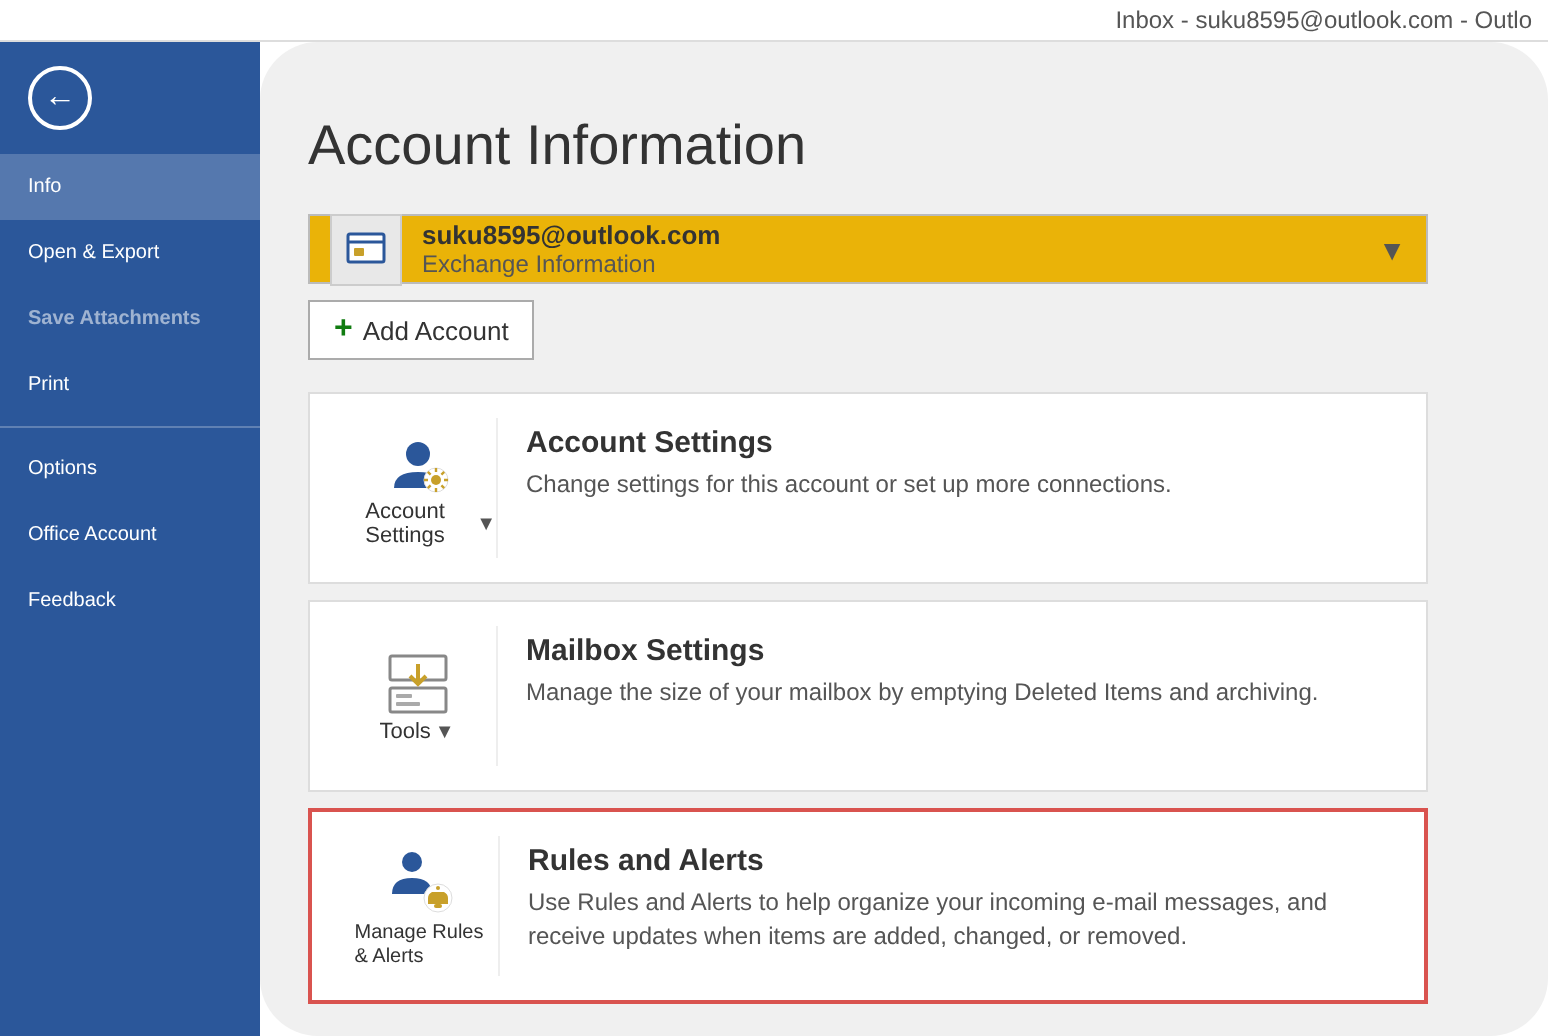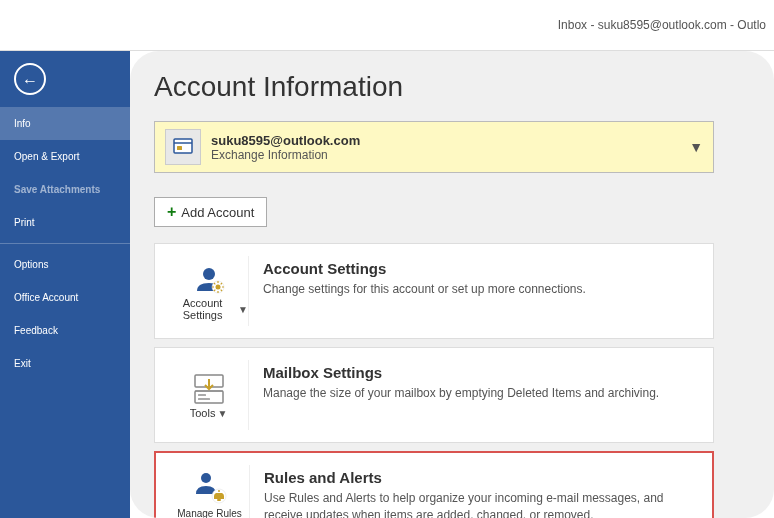--- a/index.html
+++ b/index.html
@@ -2,21 +2,21 @@
 <html><head>
   <meta charset="utf-8">
   <style>
     * { margin: 0; padding: 0; box-sizing: border-box; }
     body { font-family: 'Segoe UI', Arial, sans-serif; width: 774px; height: 518px; overflow: hidden; display: flex; flex-direction: column; background: #fff; }
 
     .title-bar {
       background: #fff;
       color: #555;
       font-size: 12px;
-      padding: 18px 8px;
+      padding: 3px 8px;
       text-align: right;
       border-bottom: 1px solid #ddd;
       flex-shrink: 0;
     }
 
     .main-layout {
       display: flex;
       flex: 1;
       overflow: hidden;
     }
@@ -71,41 +71,41 @@
       border: none;
       border-top: 1px solid rgba(255,255,255,0.25);
       margin: 4px 0;
     }
 
     
     .content {
       flex: 1;
       background: #f0f0f0;
       overflow-y: auto;
-      padding: 20px 24px;
+      padding: 36px 24px;
       border-radius: 29px;
     }
 
     .page-title {
       font-size: 28px;
       font-weight: 300;
       color: #333;
       margin-bottom: 18px;
     }
 
     
     .account-dropdown {
       display: flex;
       align-items: center;
-      background: #fef9c3;
+      background: #eab308;
       border: 1px solid #bbb;
       width: 560px;
-      height: 52px;
+      height: 35px;
       padding: 6px 10px;
-      margin-bottom: 24px;
+      margin-bottom: 8px;
       cursor: pointer;
       position: relative;
     }
 
     .account-icon {
       width: 36px;
       height: 36px;
       margin-right: 10px;
       flex-shrink: 0;
       display: flex;
@@ -246,23 +246,20 @@
     </div>
     <hr class="sidebar-divider">
     <div class="sidebar-item">
       <span>Options</span>
     </div>
     <div class="sidebar-item">
       <span>Office Account</span>
     </div>
     <div class="sidebar-item">
       <span>Feedback</span>
-    </div>
-    <div class="sidebar-item">
-      <span>Exit</span>
     </div>
   </div>
 
   <div class="content">
     <h1 class="page-title">Account Information</h1>
 
     
     <div class="account-dropdown">
       <div class="account-icon">
         <svg width="24" height="24" viewBox="0 0 24 24" fill="none">
@@ -339,21 +336,21 @@
         <svg width="36" height="40" viewBox="0 0 36 40">
 
           <circle cx="14" cy="10" r="5" fill="#2b579a"></circle>
           <path d="M4 26 Q4 18 14 18 Q24 18 24 26" fill="#2b579a"></path>
 
           <circle cx="27" cy="28" r="7" fill="#fff" stroke="#ddd" stroke-width="0.5"></circle>
           <path d="M27 22 L27 24 M24 25 Q22 26 22 28 L22 31 L32 31 L32 28 Q32 26 30 25 Z" fill="#c8a02a"></path>
           <rect x="25" y="31" width="4" height="2" rx="1" fill="#c8a02a"></rect>
           <circle cx="27" cy="23" r="1" fill="#c8a02a"></circle>
         </svg>
-        <div class="card-icon-label" style="font-size:10px; text-align:right; max-width:70px; line-height:1.2;">
+        <div class="card-icon-label" style="font-size:10px; text-align:left; max-width:70px; line-height:1.2;">
           Manage Rules<br>&amp; Alerts
         </div>
       </div>
       <div class="card-content">
         <div class="card-title">Rules and Alerts</div>
         <div class="card-desc">Use Rules and Alerts to help organize your incoming e-mail messages, and receive updates when items are added, changed, or removed.</div>
       </div>
     </div>
 
   </div>

